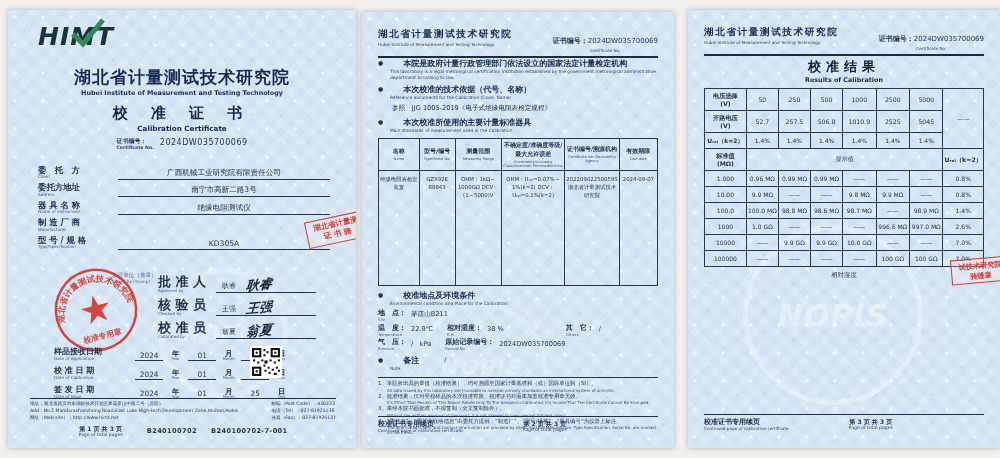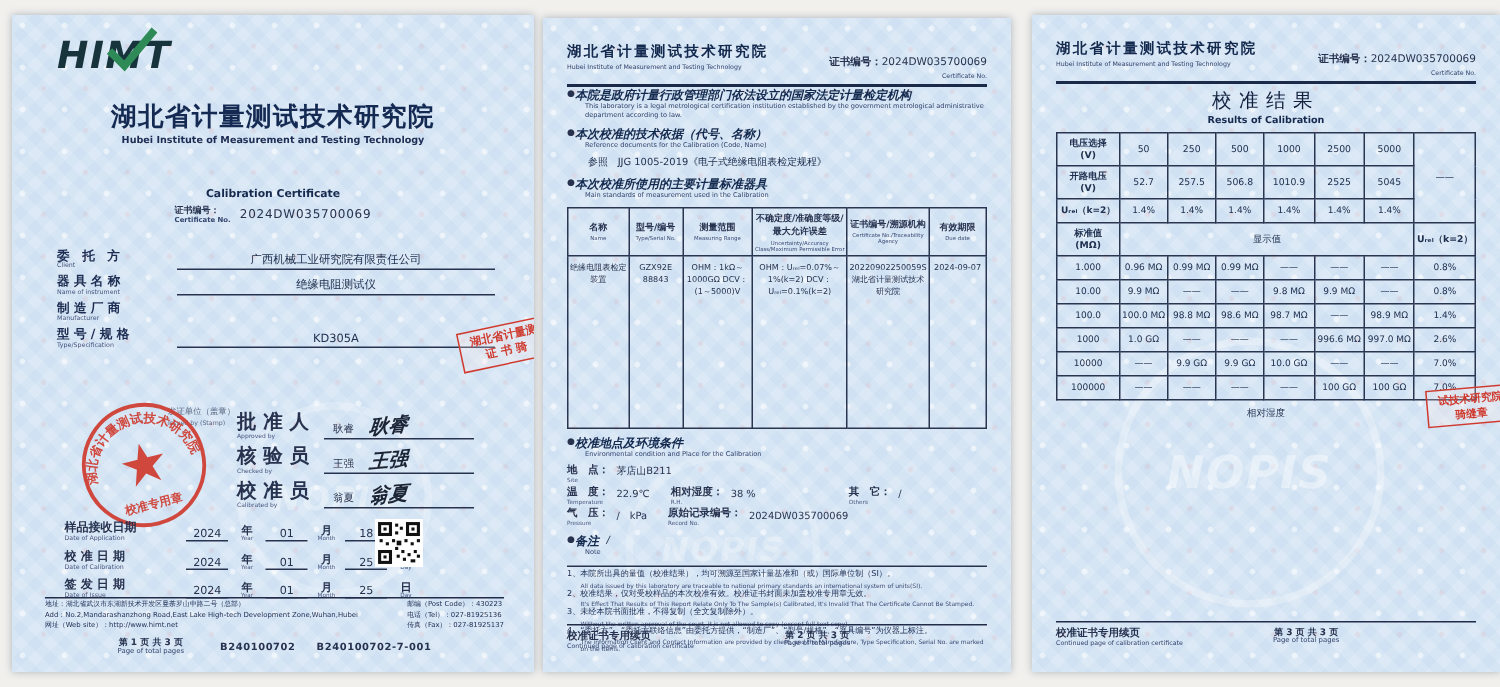--- a/index.html
+++ b/index.html
@@ -46,21 +46,21 @@
   .sig-lab{width:58px;line-height:1;}
   .sig-lab .cn{display:block;font-size:13px;font-weight:bold;}
   .sig-lab .en{display:block;font-size:4px;color:#46557f;margin-top:1px;}
   .sig-line{flex:1;display:flex;align-items:flex-end;gap:10px;border-bottom:1px solid #27324f;padding:0 4px 1px 6px;}
   .sig-print{font-size:7px;}
   .sig-hand{font-family:"DejaVu Serif",serif;font-size:13px;font-weight:bold;font-style:italic;
             color:#1b2434;transform:rotate(-5deg) skewX(-10deg);line-height:.9;}
   .seal{position:absolute;left:44px;top:256px;transform:rotate(-14deg);opacity:.92;}
   .issued-hint{position:absolute;left:104px;top:262px;font-size:5.6px;color:#5a6784;line-height:1.3;}
   .issued-hint .en{font-size:4.2px;display:block;}
-  .dates{position:absolute;left:35px;top:332px;width:240px;}
+  .dates{position:absolute;left:46px;top:332px;width:240px;}
   .d-row{display:flex;align-items:flex-end;height:19px;}
   .d-lab{width:86px;line-height:1;}
   .d-lab .cn{display:block;font-size:8px;font-weight:bold;}
   .d-lab .en{display:block;font-size:4.2px;color:#46557f;margin-top:1px;}
   .d-val{width:30px;text-align:center;font-size:7.4px;border-bottom:1px solid #27324f;}
   .d-unit{width:22px;text-align:center;line-height:1;padding:0 2px;}
   .d-unit .cn{display:block;font-size:7.4px;font-weight:bold;}
   .d-unit .en{display:block;font-size:3.8px;color:#46557f;}
   .qr{position:absolute;left:242px;top:336px;width:30px;height:30px;background:#fff;padding:1px;}
   .p1-footer{position:absolute;left:22px;right:20px;top:388px;border-top:1.6px solid #222c49;padding-top:2px;}
@@ -75,26 +75,26 @@
   .edge-stamp{position:absolute;border:1.6px solid #cf3a2e;color:#cf3a2e;background:rgba(255,235,232,.25);
               padding:2px 7px;line-height:1.35;text-align:center;font-weight:bold;}
   .es1{right:-12px;top:206px;transform:rotate(-12deg);font-size:7.6px;}
   .es3{right:-10px;top:248px;transform:rotate(-5deg);font-size:7.2px;}
 
   
   .hdr{position:absolute;left:16px;right:16px;top:16px;display:flex;justify-content:space-between;
        border-bottom:2.4px solid #1c2a4a;padding-bottom:3px;}
   .hdr-l .cn{font-size:9.6px;font-weight:bold;letter-spacing:1.6px;color:#13294e;display:block;}
   .hdr-l .en{font-size:4.2px;color:#32436d;display:block;margin-top:1px;}
-  .hdr-r{text-align:right;line-height:1.25;}
+  .hdr-r{text-align:center;line-height:1.25;}
   .hdr-r .cn{font-size:7px;font-weight:bold;}
   .hdr-r .val{font-size:7px;}
   .hdr-r .en{font-size:4.2px;color:#32436d;display:block;}
 
-  .bullet{display:flex;gap:0;align-items:flex-start;font-style:italic;}
+  .bullet{display:flex;gap:20px;align-items:flex-start;}
   .bullet .dot{font-size:6px;line-height:1.6;}
   .b-cn{font-size:8px;font-weight:bold;color:#13294e;}
   .b-en{font-size:4.4px;color:#32436d;margin-left:12px;line-height:1.4;}
   .p2-body{position:absolute;left:16px;right:16px;top:46px;}
   .refline{font-size:6.6px;margin:3px 0 4px 14px;color:#20304f;}
   .std-table{width:100%;border-collapse:collapse;margin-top:3px;}
   .std-table td,.std-table th{border:1px solid #2a3550;text-align:center;padding:2px 1px;}
   .std-table th .cn{display:block;font-size:6px;font-weight:bold;}
   .std-table th .en{display:block;font-size:3.6px;color:#3a4a74;font-weight:normal;margin-top:1px;}
   .std-table .std-data td{vertical-align:top;font-size:5.4px;height:108px;padding-top:4px;line-height:1.5;}
@@ -108,21 +108,21 @@
   .note-div{border-top:1px solid #27324f;margin-top:5px;padding-top:2px;}
   .note .cn{font-size:5.4px;color:#1d2c52;line-height:1.35;}
   .note .en{font-size:4px;color:#3a4a74;margin-left:9px;line-height:1.3;}
   .pfooter{position:absolute;left:16px;right:16px;top:404px;border-top:1.6px solid #222c49;padding-top:3px;display:flex;gap:60px;}
   .pf-l{line-height:1.2;}
   .pf-l .cn{font-size:7px;font-weight:bold;display:block;}
   .pf-l .en{font-size:4.2px;color:#32436d;display:block;}
 
   
   .res-title{position:absolute;left:0;right:0;top:48px;text-align:center;font-family:"DejaVu Serif",serif;
-             font-size:13px;font-weight:normal;letter-spacing:5px;color:#111e3c;}
+             font-size:13px;font-weight:bold;letter-spacing:5px;color:#111e3c;}
   .res-title-en{position:absolute;left:0;right:0;top:66px;text-align:center;font-size:6.4px;font-weight:bold;color:#16294e;}
   .res-wrap{position:absolute;left:16px;right:16px;top:78px;}
   .res-table{width:100%;border-collapse:collapse;}
   .res-table td{border:1px solid #2a3550;text-align:center;font-size:6px;padding:1px;height:13px;color:#20304f;}
   .res-table .hrow td{height:19px;font-size:6.2px;}
   .res-table td.lab{font-weight:bold;line-height:1.2;}
   .blank-note{text-align:center;font-size:6.4px;margin-top:4px;color:#20304f;}
 </style>
 </head>
 <body>
@@ -136,34 +136,42 @@
 
     <div class="logo">
       <span>HIMT</span>
       <svg class="chk" width="34" height="30" viewBox="0 0 34 30">
         <polyline points="2,16 12,26 32,2" fill="none" stroke="#2e8b57" stroke-width="5"></polyline>
       </svg>
     </div>
 
     <div class="inst-cn">湖北省计量测试技术研究院</div>
     <div class="inst-en">Hubei Institute of Measurement and Testing Technology</div>
+    <div class="cert-title">校 准 证 书</div>
     <div class="cert-title-en">Calibration Certificate</div>
 
     <div class="certno-row">
       <span class="certno-lab"><span>证书编号：</span><span class="en">Certificate No.</span></span>
       <span class="certno-val">2024DW035700069</span>
     </div>
 
     <div class="fields">
       <div class="f-row">
         <div class="f-lab">
             <span class="cn">委　托　方</span>
             <span class="en">Client</span>
           </div>
         <div class="f-val">广西机械工业研究院有限责任公司</div>
+      </div>
+      <div class="f-row">
+        <div class="f-lab">
+            <span class="cn">委托方地址</span>
+            <span class="en">Address</span>
+          </div>
+        <div class="f-val">南宁市高新二路3号</div>
       </div>
       <div class="f-row">
         <div class="f-lab">
             <span class="cn">器 具 名 称</span>
             <span class="en">Name of instrument</span>
           </div>
         <div class="f-val">绝缘电阻测试仪</div>
       </div>
       <div class="f-row">
         <div class="f-lab">

